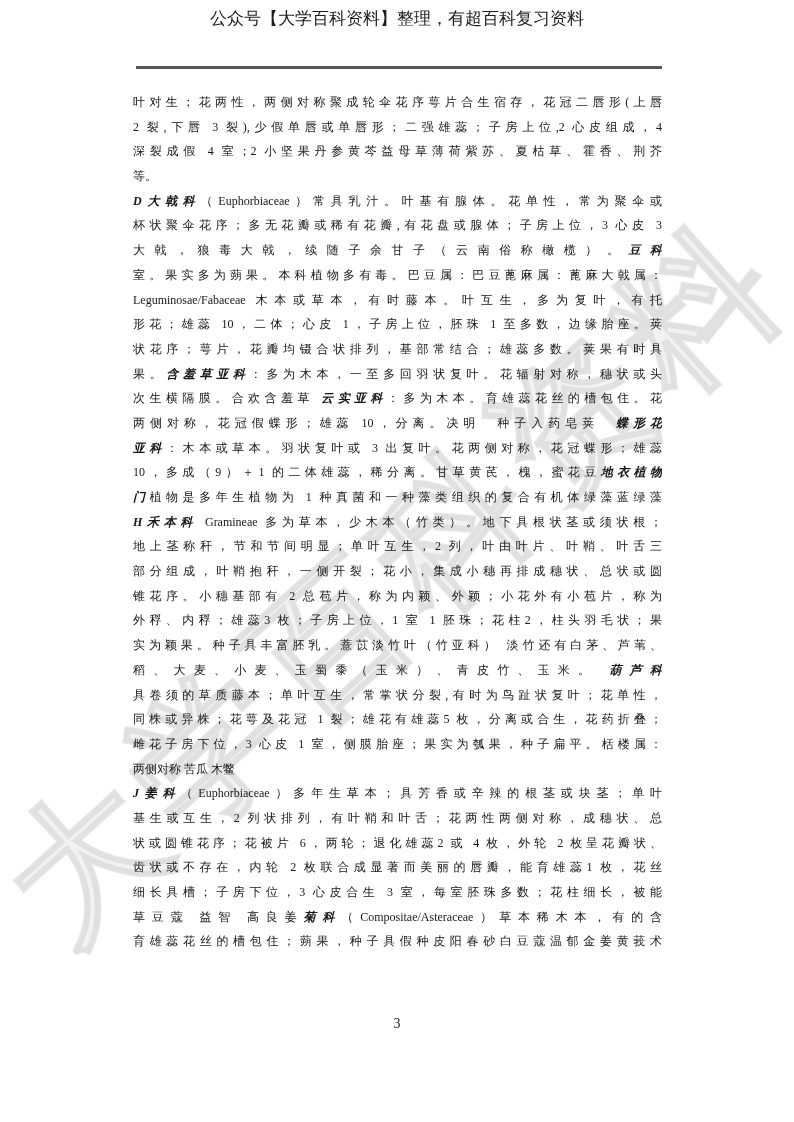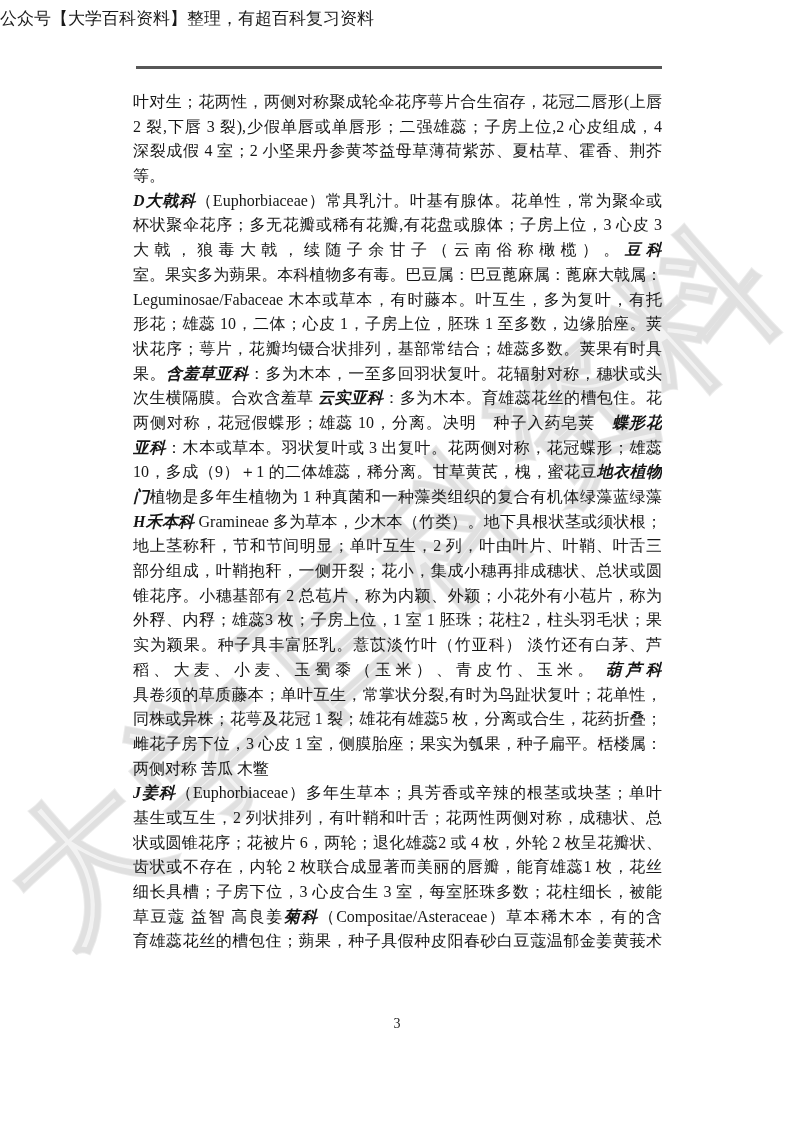--- a/index.html
+++ b/index.html
@@ -26,36 +26,37 @@
     color: rgba(130,130,130,0.10);
     -webkit-text-stroke: 2px rgba(130,130,130,0.16);
     z-index: 0;
     pointer-events: none;
     user-select: none;
   }
   .header {
     position: absolute;
     top: 7px; left: 0;
     width: 100%;
+    text-align: center;
     font-size: 17px;
     color: #1a1a1a;
     z-index: 1;
   }
   .rule {
     position: absolute;
     left: 136px; top: 66px;
     width: 526px; height: 3px;
     background: #575757;
     z-index: 1;
   }
   .body-text {
     position: absolute;
     left: 133px; top: 90px;
     width: 529px;
-    font-size: 16px;
+    font-size: 12px;
     color: #161616;
     z-index: 1;
   }
   .line {
     height: 24.7px;
     line-height: 24.7px;
     overflow: hidden;
     text-align: justify;
     text-align-last: justify;
     white-space: normal;

